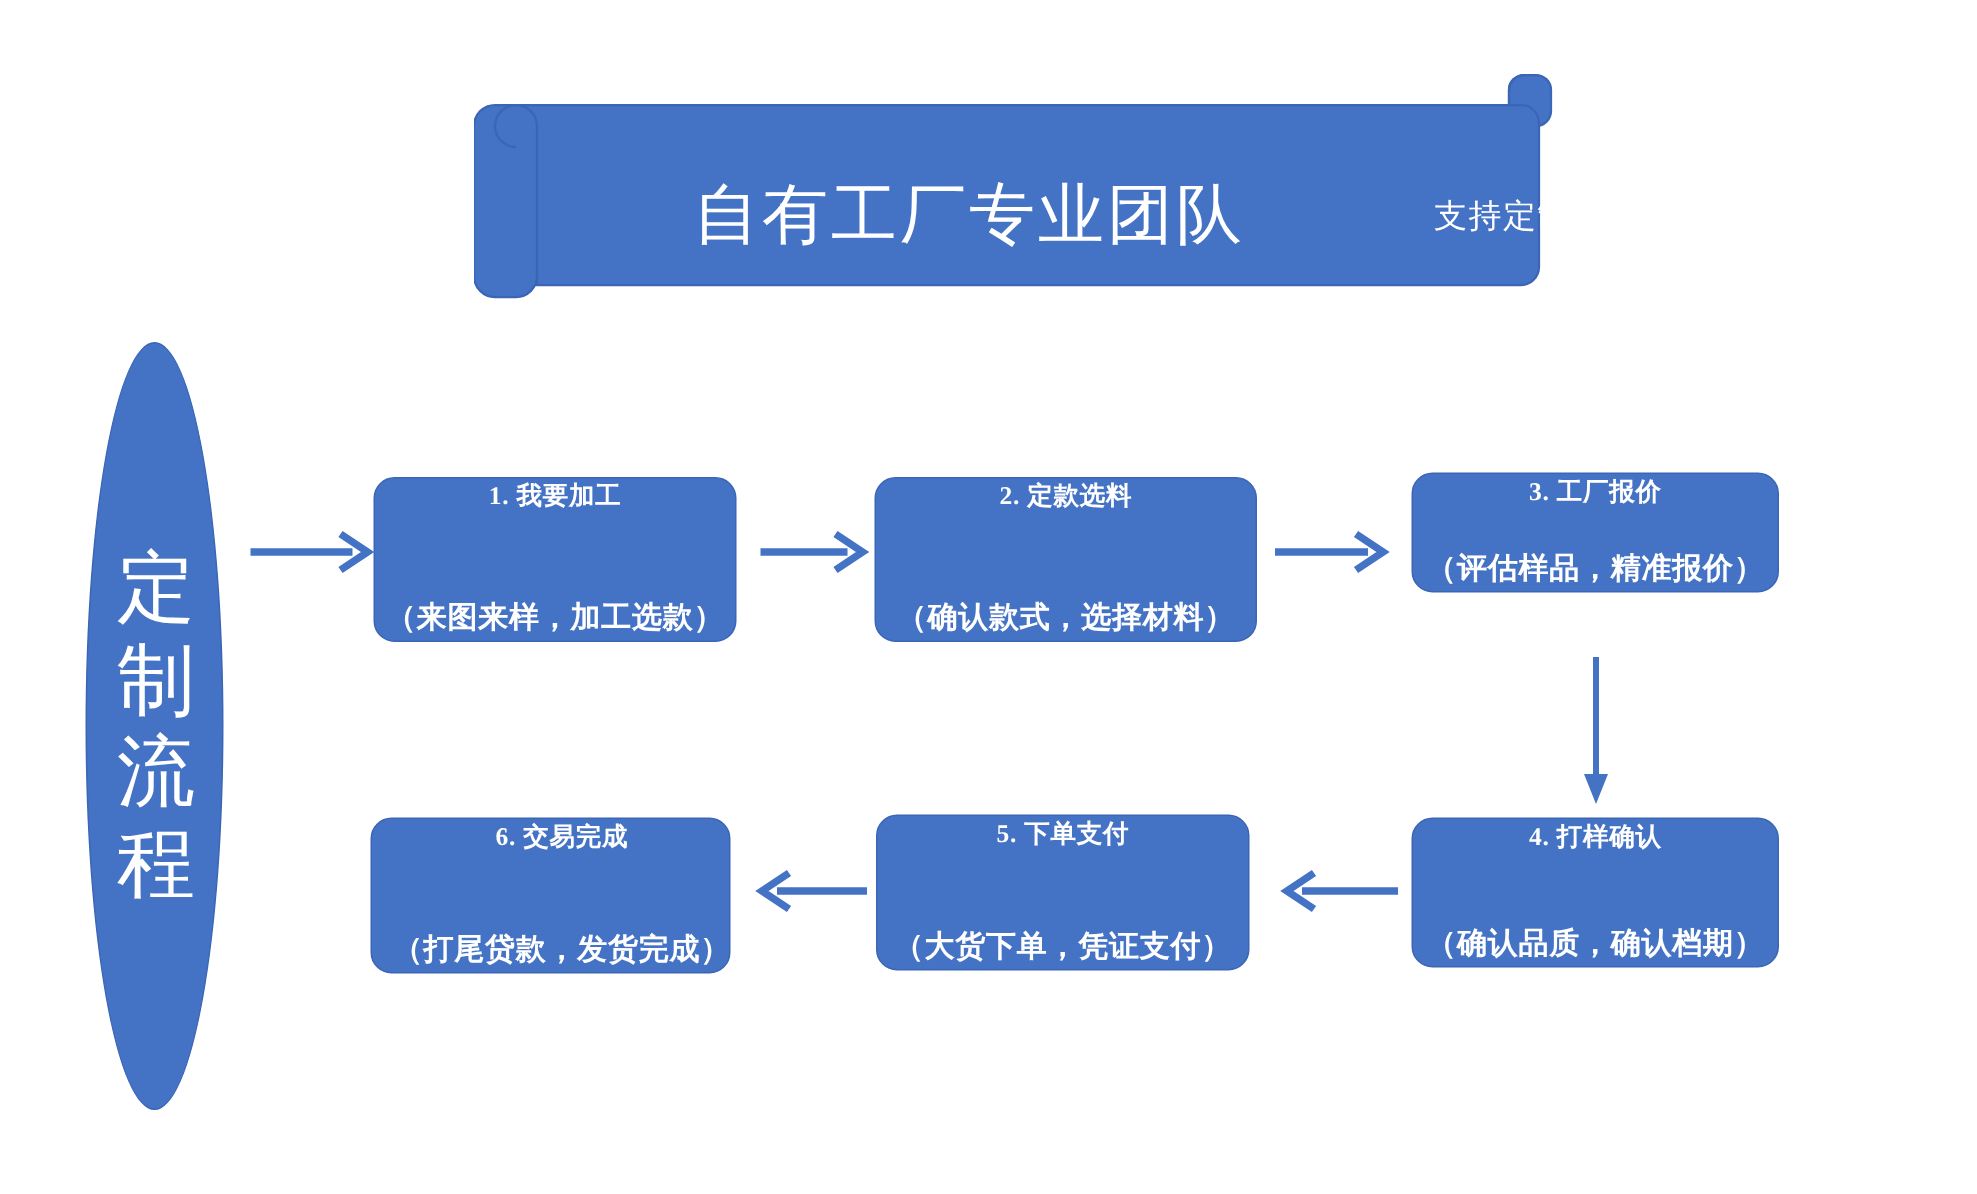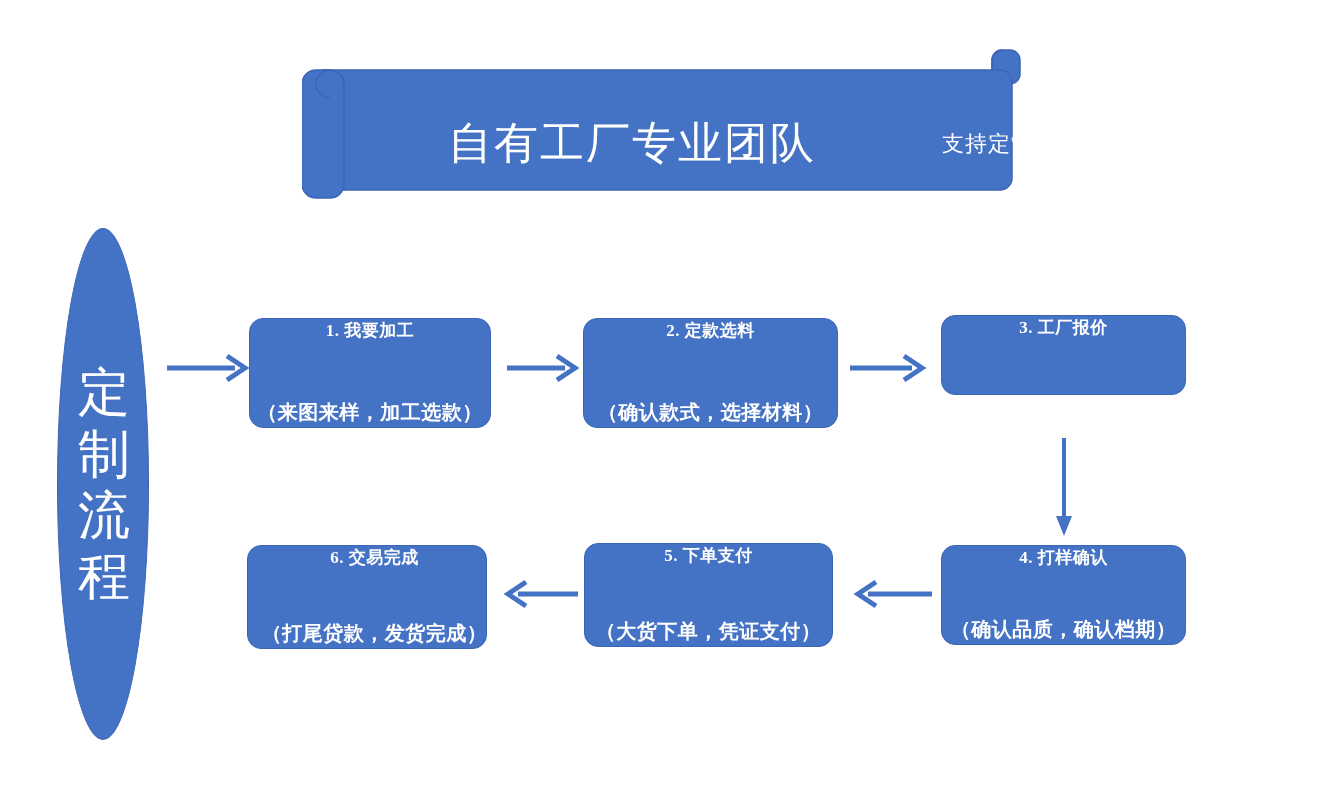--- a/index.html
+++ b/index.html
@@ -14,21 +14,21 @@
     position: relative;
     width: 1318px;
     height: 796px;
     background: #ffffff;
     overflow: hidden;
   }
 
   
   .banner {
     position: absolute;
-    left: 302px;
+    left: 316px;
     top: 48px;
     width: 720px;
     height: 152px;
   }
   .banner-svg { position: absolute; left: 0; top: 0; }
   .banner-title {
     position: absolute;
     left: 120px;
     top: 96px;
     width: 420px;
@@ -169,20 +169,21 @@
     <div class="l2">（确认款式，选择材料）</div>
   </div>
 
   <svg class="arrow" style="left:848px; top:352px;" width="86" height="32" viewBox="0 0 86 32">
     <line x1="2" y1="16" x2="64" y2="16" stroke="#4472C4" stroke-width="5"></line>
     <polyline points="56,4 74,16 56,28" fill="none" stroke="#4472C4" stroke-width="5"></polyline>
   </svg>
 
   <div class="pbox" style="left:941px; top:315px; width:245px; height:80px;">
     <div class="l1">3. 工厂报价</div>
+    <div class="l2">（评估样品，精准报价）</div>
   </div>
 
   <svg class="arrow" style="left:1044px; top:436px;" width="40" height="104" viewBox="0 0 40 104">
     <line x1="20" y1="2" x2="20" y2="84" stroke="#4472C4" stroke-width="4"></line>
     <polygon points="12,80 28,80 20,100" fill="#4472C4"></polygon>
   </svg>
 
   <div class="pbox" style="left:247px; top:545px; width:240px; height:104px;padding-left:15px;">
     <div class="l1">6. 交易完成</div>
     <div class="l2">（打尾贷款，发货完成）</div>

